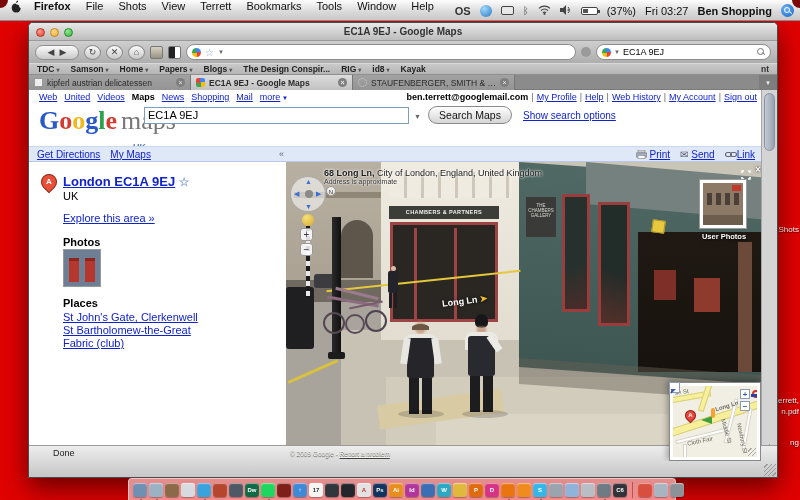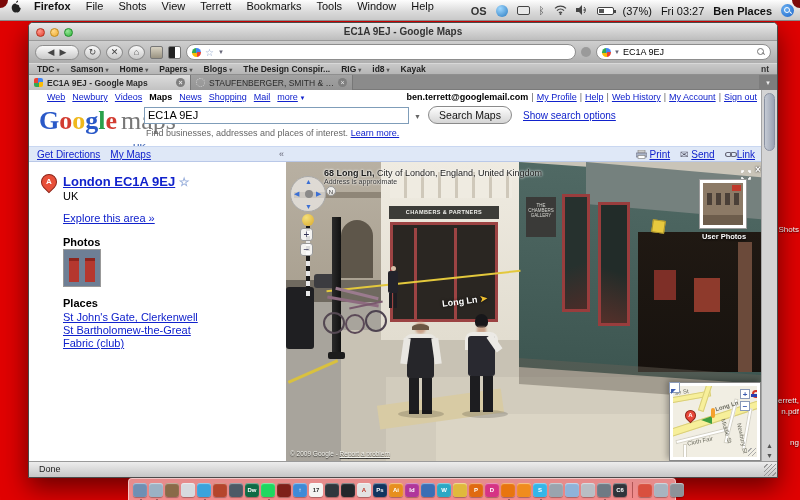--- a/index.html
+++ b/index.html
@@ -65,21 +65,21 @@
     line-height:9px; text-align:center; flex:0 0 auto; }
   .fav { width:9px; height:9px; flex:0 0 auto; }
   .fav.page { background:#fdfdfd; border:1px solid #999; }
   .fav.gm { background:conic-gradient(#4285f4 0 25%, #fbbc05 0 50%, #34a853 0 75%, #ea4335 0); border-radius:2px; }
   .fav.spin { border:1.5px dotted #cfcfcf; border-radius:50%; }
 
   
   #page { position:absolute; left:0; top:67px; right:16px; bottom:16px; background:#fff; overflow:hidden; }
   a, .link { color:#1122cc; text-decoration:underline; cursor:pointer; }
   #gheader { position:absolute; left:0; top:0; right:0; height:14px; font-size:9px; padding:2px 4px 0 10px;
-    display:flex; justify-content:space-between; white-space:nowrap;margin-left:8px; }
+    display:flex; justify-content:space-between; white-space:nowrap; }
   #gheader .l { display:flex; gap:7px; }
   #gheader .r { display:flex; gap:3px; color:#666; }
   .bold-black { color:#000; font-weight:bold; text-decoration:none; }
   #glogo { position:absolute; left:10px; top:18px; font-family:"Liberation Serif", serif; font-size:26px; font-weight:bold; line-height:26px; }
   #glogo .maps { color:#777; font-weight:normal; margin-left:4px; }
   #glogo .uk { position:absolute; left:94px; top:26px; font-size:9px; color:#5a7bc0; font-family:"Liberation Sans",sans-serif; }
   #gsearchrow { position:absolute; left:115px; top:16px; font-size:11px; }
   #gsearchrow input { width:265px; height:17px; border:1px solid #7f9db9; font-size:11px; padding:0 3px; }
   .ddarrow { display:inline-block; font-size:7px; color:#666; margin:0 4px 0 2px; }
   #searchbtn { display:inline-block; height:18px; padding:0 10px; border:1px solid #8a8a8a; border-radius:10px;
@@ -118,22 +118,22 @@
   .mroad { position:absolute; background:#f7ef9a; border:1px solid #d8cd7a; }
   .wroad { position:absolute; background:#fff; border:1px solid #d5d2c5; }
   .mlabel { position:absolute; font-size:6px; color:#6b6b5f; white-space:nowrap; }
   .mmbtn { position:absolute; width:10px; height:10px; background:#fff; border:1px solid #8a9ab8; color:#3b5bb0;
     font-size:8px; line-height:9px; text-align:center; font-weight:bold; }
 
   
   #scrollbar { position:absolute; right:0; top:67px; width:16px; bottom:16px; background:#d4d4d4; border-left:1px solid #a5a5a5; }
   #sthumb { position:absolute; left:2px; top:3px; width:11px; height:58px; background:linear-gradient(90deg,#c4cad4,#9aa2b2); border:1px solid #8a92a2; border-radius:6px; }
   .sarrow { position:absolute; left:0; right:0; text-align:center; font-size:7px; color:#555; }
-  #statusbar { position:absolute; left:0; bottom:0; right:0; height:16px; background:linear-gradient(#ededed,#c6c6c6);
-    border-top:1px solid #9a9a9a; font-size:9px; color:#222; line-height:15px; padding-left:10px; }
+  #statusbar { position:absolute; left:0; bottom:0; right:0; height:32px; background:linear-gradient(#ededed,#c6c6c6);
+    border-top:1px solid #9a9a9a; font-size:9px; color:#222; line-height:15px; padding-left:24px; }
   #grip { position:absolute; right:1px; bottom:1px; width:12px; height:12px;
     background:repeating-linear-gradient(135deg, transparent 0 2px, #999 2px 3px); }
 
   
   #dock { position:absolute; left:128px; bottom:0; width:548px; height:22px; z-index:12;
     background:rgba(252,175,175,.8); border:1px solid rgba(255,255,255,.5); border-bottom:0;
     border-radius:4px 4px 0 0; display:flex; align-items:center; padding:0 4px; gap:2px; }
   .dicon { width:14px; height:14px; border-radius:3px; flex:0 0 auto; position:relative;
     color:#fff; font-size:6px; font-weight:bold; text-align:center; line-height:14px;
     box-shadow:inset 0 1px 1px rgba(255,255,255,.5), 0 1px 1px rgba(0,0,0,.3); }
@@ -174,21 +174,21 @@
       </span>
       <span>
         <svg width="12" height="10" viewBox="0 0 12 10">
             <path fill="#444" d="M0 3h3l3-3v10L3 7H0z"></path>
             <path fill="none" stroke="#444" d="M8 2a4 4 0 0 1 0 6M8 4a2 2 0 0 1 0 2"></path>
           </svg>
       </span>
       <span class="batt"></span>
       <span>(37%)</span>
       <span>Fri 03:27</span>
-      <span style="font-weight:bold">Ben Places</span>
+      <span style="font-weight:bold">Ben Shopping</span>
       <span class="spot"></span>
     </div>
   </div>
   <div class="corner" style="left:0;border-bottom-right-radius:8px;"></div>
   <div class="corner" style="right:0;border-bottom-left-radius:8px;"></div>
 
   <span class="frag" style="top:225px;">n Shots</span>
   <span class="frag" style="top:396px;">errett,</span>
   <span class="frag" style="top:407px;">n.pdf</span>
   <span class="frag" style="top:438px;">ng</span>
@@ -259,38 +259,43 @@
         </span>
       <span class="bm">
           <span>Kayak</span>
         </span>
       <span class="bm" style="margin-left:auto;color:#333;">
           <span>nt</span>
         </span>
     </div>
 
     <div id="tabbar">
+      <div class="tab">
+        <span class="fav page" style="background:#eee;"></span>
+        <span class="t">kipferl austrian delicatessen</span>
+        <span class="tclose">×</span>
+      </div>
       <div class="tab active">
         <span class="fav gm"></span>
         <span class="t">EC1A 9EJ - Google Maps</span>
         <span class="tclose">×</span>
       </div>
       <div class="tab">
         <span class="fav spin"></span>
         <span class="t">STAUFENBERGER, SMITH &amp; BUTTE</span>
         <span class="tclose">×</span>
       </div>
       <div style="margin-left:auto;width:18px;height:15px;background:#7d7d7d;color:#eee;font-size:7px;text-align:center;line-height:15px;">▾</div>
     </div>
 
     <div id="page">
       <div id="gheader">
         <span class="l">
           <a>Web</a>
-          <a>Newbury</a>
+          <a>United</a>
           <a>Videos</a>
           <span class="bold-black">Maps</span>
           <a>News</a>
           <a>Shopping</a>
           <a>Mail</a>
           <span><a>more</a><span style="color:#1122cc;font-size:6px;"> ▼</span></span>
         </span>
         <span class="r">
           <span class="bold-black">ben.terrett@googlemail.com</span>
           <span>|</span>
@@ -309,24 +314,20 @@
       <div id="glogo">
         <span style="color:#2a59c8">G</span><span style="color:#d23c31">o</span><span style="color:#efb81c">o</span><span style="color:#2a59c8">g</span><span style="color:#2aa14b">l</span><span style="color:#d23c31">e</span><span class="maps">maps</span>
         <span class="uk">UK</span>
       </div>
 
       <div id="gsearchrow">
         <input value="EC1A 9EJ" style="">
         <span class="ddarrow">▼</span>
         <span id="searchbtn">Search Maps</span>
         <a style="margin-left:8px;font-size:10px;">Show search options</a>
-      </div>
-      <div id="ghint">
-        <span>Find businesses, addresses and places of interest.</span>
-        <a style="font-size:9px;">Learn more.</a>
       </div>
 
       <div id="gsubbar">
         <a style="margin-right:10px;">Get Directions</a>
         <a>My Maps</a>
         <span class="mid">«</span>
         <span class="r" style="font-size:10px;">
           <span><svg class="micon" width="11" height="9" viewBox="0 0 11 9">
                 <rect x="2" y="0" width="7" height="3" fill="#ccc" stroke="#888" stroke-width=".7"></rect>
                 <rect x="0" y="3" width="11" height="4" fill="#aab4c8" stroke="#778" stroke-width=".7"></rect>

